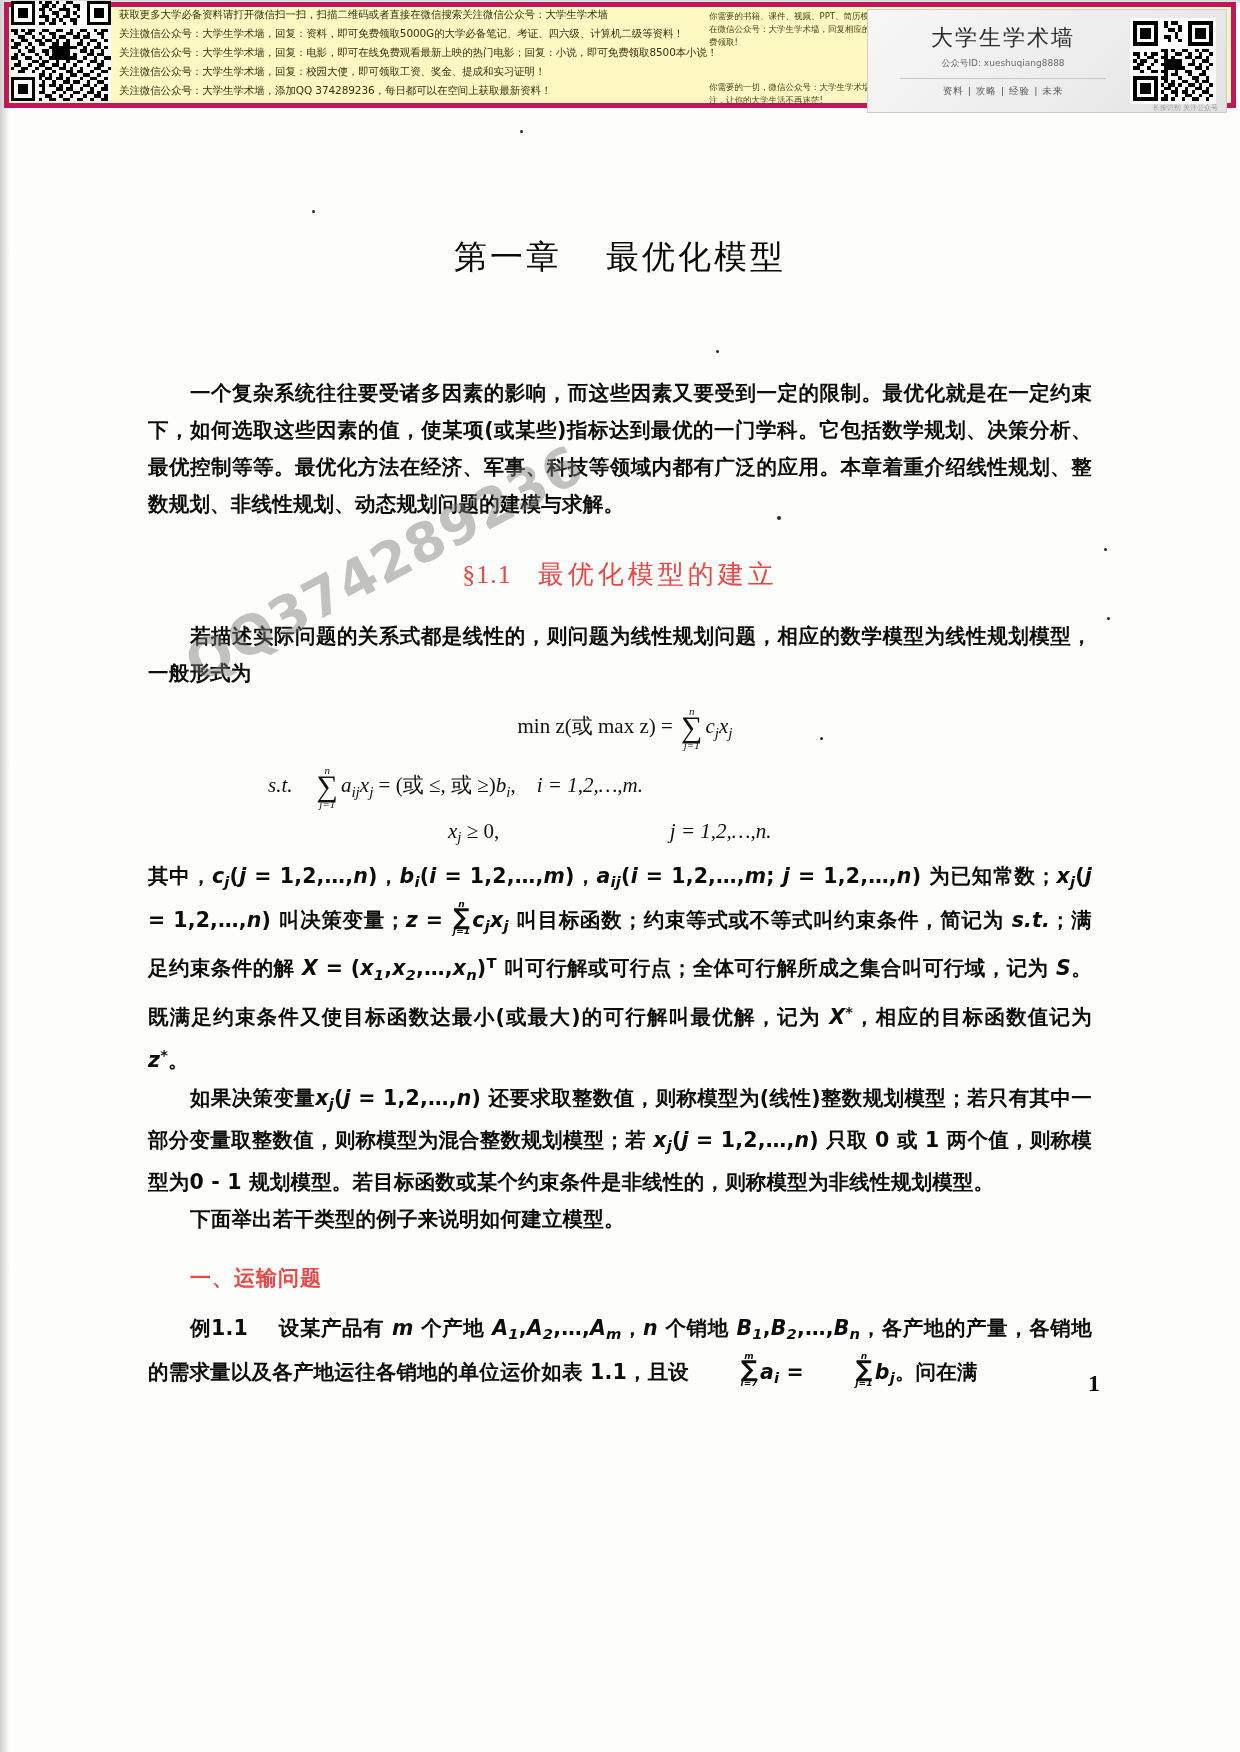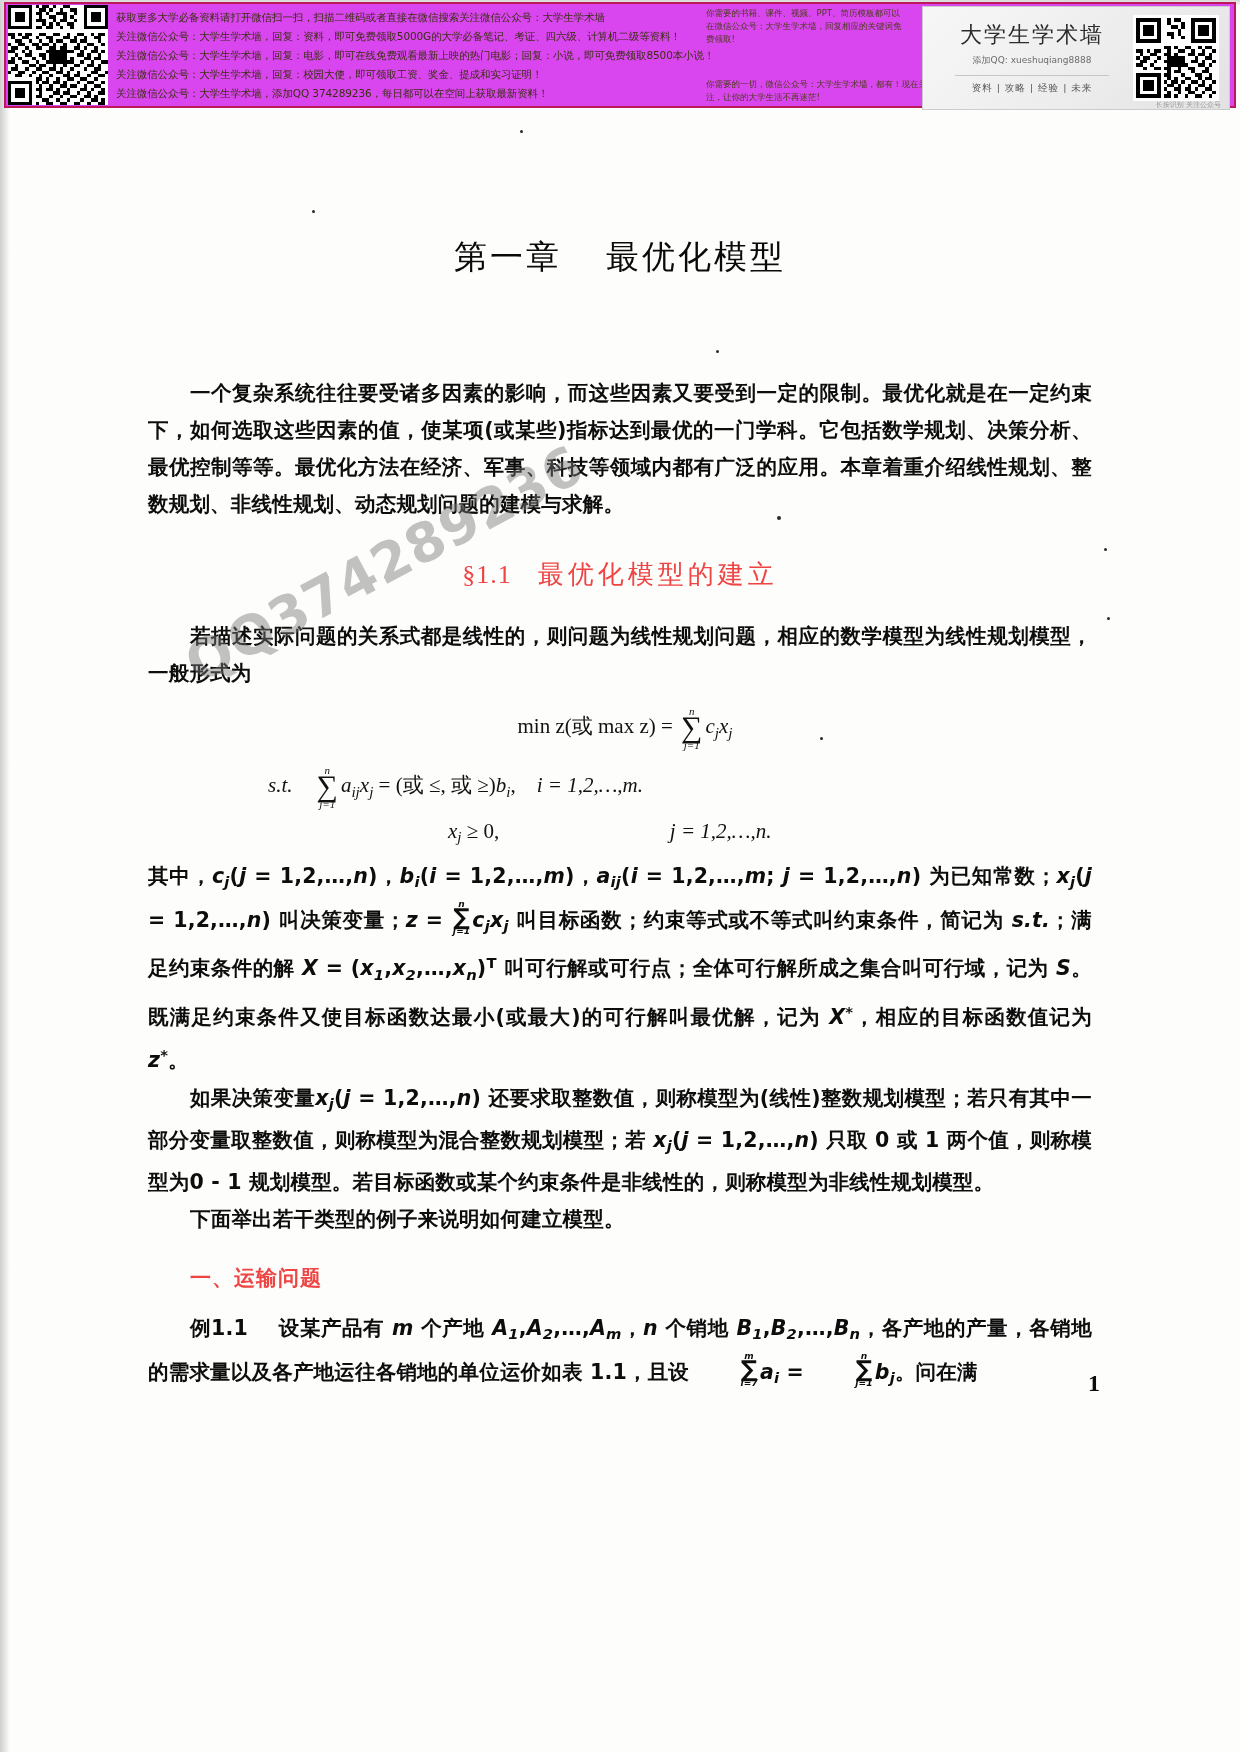--- a/index.html
+++ b/index.html
@@ -36,23 +36,23 @@
     pointer-events: none;
   }
 
   
   .promo {
     position: absolute;
     left: 4px; top: 2px;
     width: 1232px;
     height: 106px;
     display: flex;
-    align-items: center;
-    background: #d946ef;
-    border: 2px solid #be185d;
+    align-items: flex-end;
+    background: #fef9c3;
+    border: 5px solid #be185d;
     box-sizing: border-box;
   }
   .qr-box {
     width: 100px;
     height: 100px;
     margin: 2px 6px 2px 2px;
     flex: 0 0 auto;
     position: relative;
     background: #fff;
   }
@@ -91,21 +91,21 @@
     font-family: "DejaVu Sans", "Liberation Sans", sans-serif;
     font-size: 8.5px;
     line-height: 13px;
     color: #4a3c18;
   }
   
   .promo-card {
     position: absolute;
     right: 4px;
     top: 2px;
-    width: 308px;
+    width: 360px;
     height: 104px;
     background: linear-gradient(135deg,#f7f7f7 0%,#ececec 60%,#e2e2e2 100%);
     border: 1px solid #cccccc;
     box-sizing: border-box;
     display: flex;
     align-items: center;
   }
   .promo-card-left {
     flex: 1 1 auto;
     padding: 6px 10px 6px 18px;
@@ -516,21 +516,21 @@
       <div class="promo-line">关注微信公众号：大学生学术墙，回复：校园大使，即可领取工资、奖金、提成和实习证明！</div>
       <div class="promo-line">关注微信公众号：大学生学术墙，添加QQ 374289236，每日都可以在空间上获取最新资料！</div>
     </div>
 
     <div class="promo-side">你需要的书籍、课件、视频、PPT、简历模板都可以在微信公众号：大学生学术墙，回复相应的关键词免费领取!</div>
     <div class="promo-side2">你需要的一切，微信公众号：大学生学术墙，都有！现在关注，让你的大学生活不再迷茫!</div>
 
     <div class="promo-card">
       <div class="promo-card-left">
         <div class="promo-card-title">大学生学术墙</div>
-        <div class="promo-card-id">添加QQ: xueshuqiang8888</div>
+        <div class="promo-card-id">公众号ID: xueshuqiang8888</div>
         <div class="promo-card-rule"></div>
         <div class="promo-card-tags">资料 | 攻略 | 经验 | 未来</div>
       </div>
       <div class="promo-card-qr">
         <svg class="qr-svg" viewBox="0 0 25 25" shape-rendering="crispEdges" aria-hidden="true">
           <rect width="25" height="25" fill="#ffffff"></rect>
           <g fill="#000000">
             <rect x="1" y="1" width="7" height="1"></rect>
               <rect x="1" y="7" width="7" height="1"></rect>
             <rect x="1" y="1" width="1" height="7"></rect>

